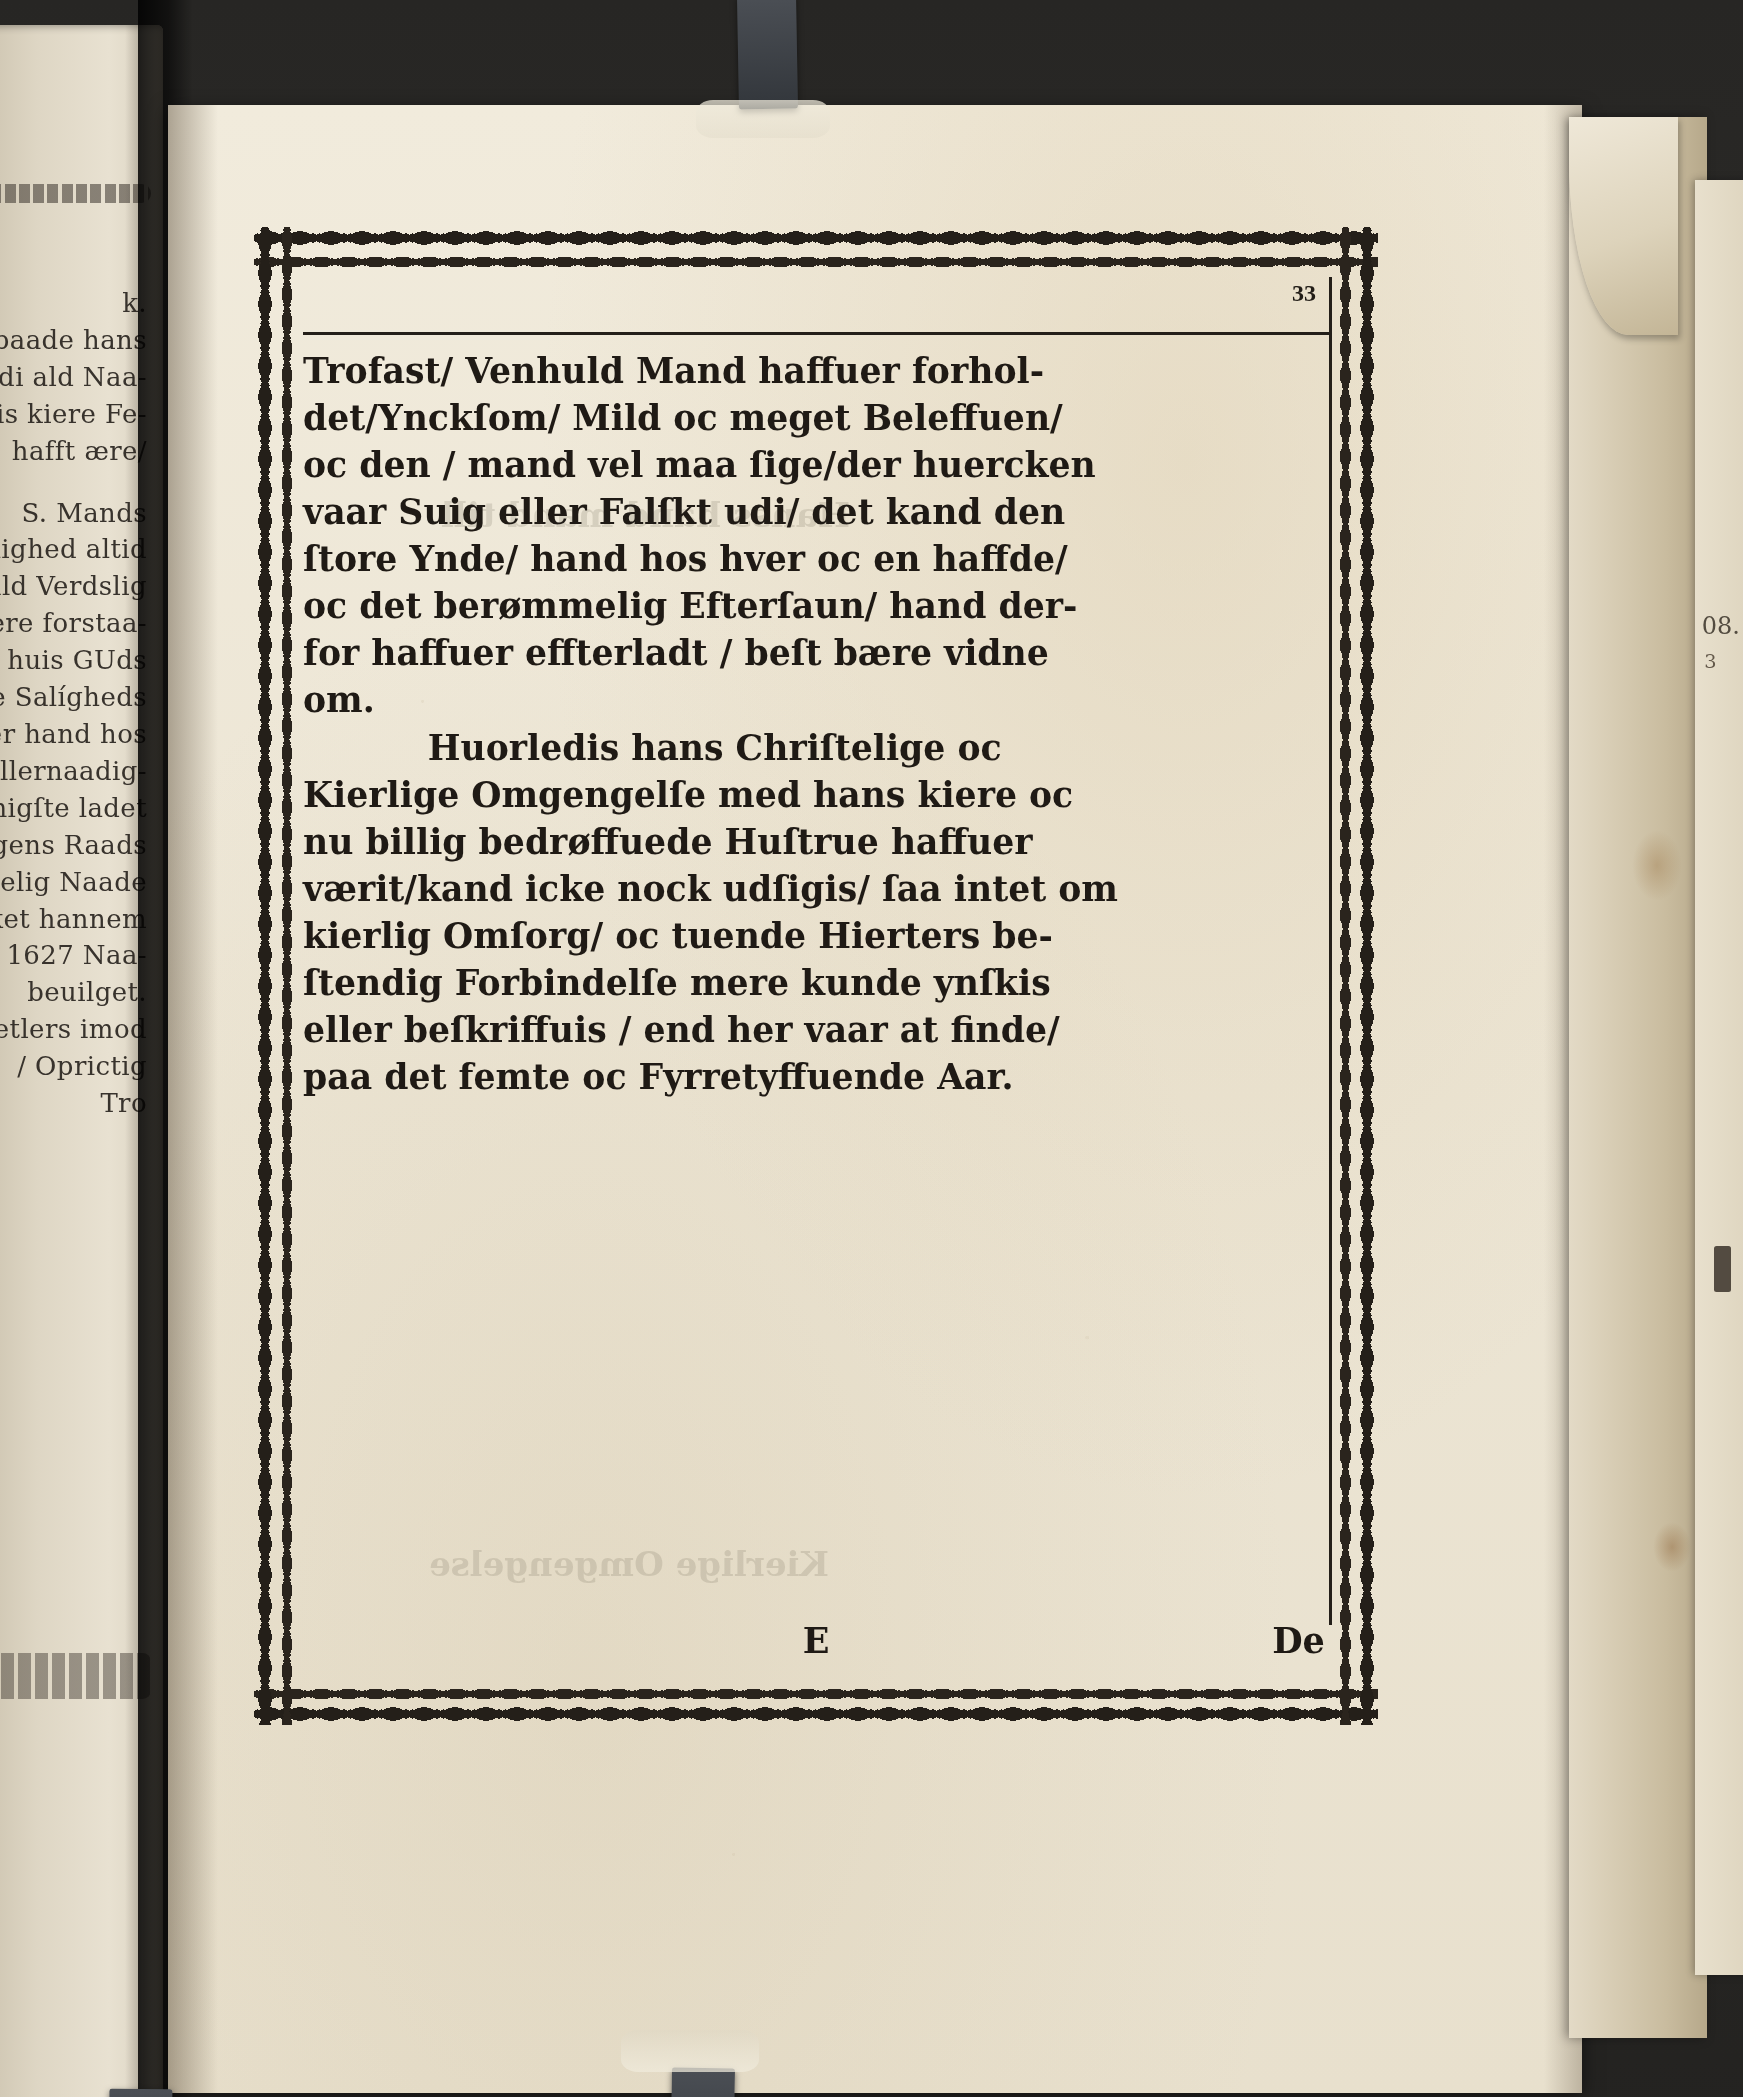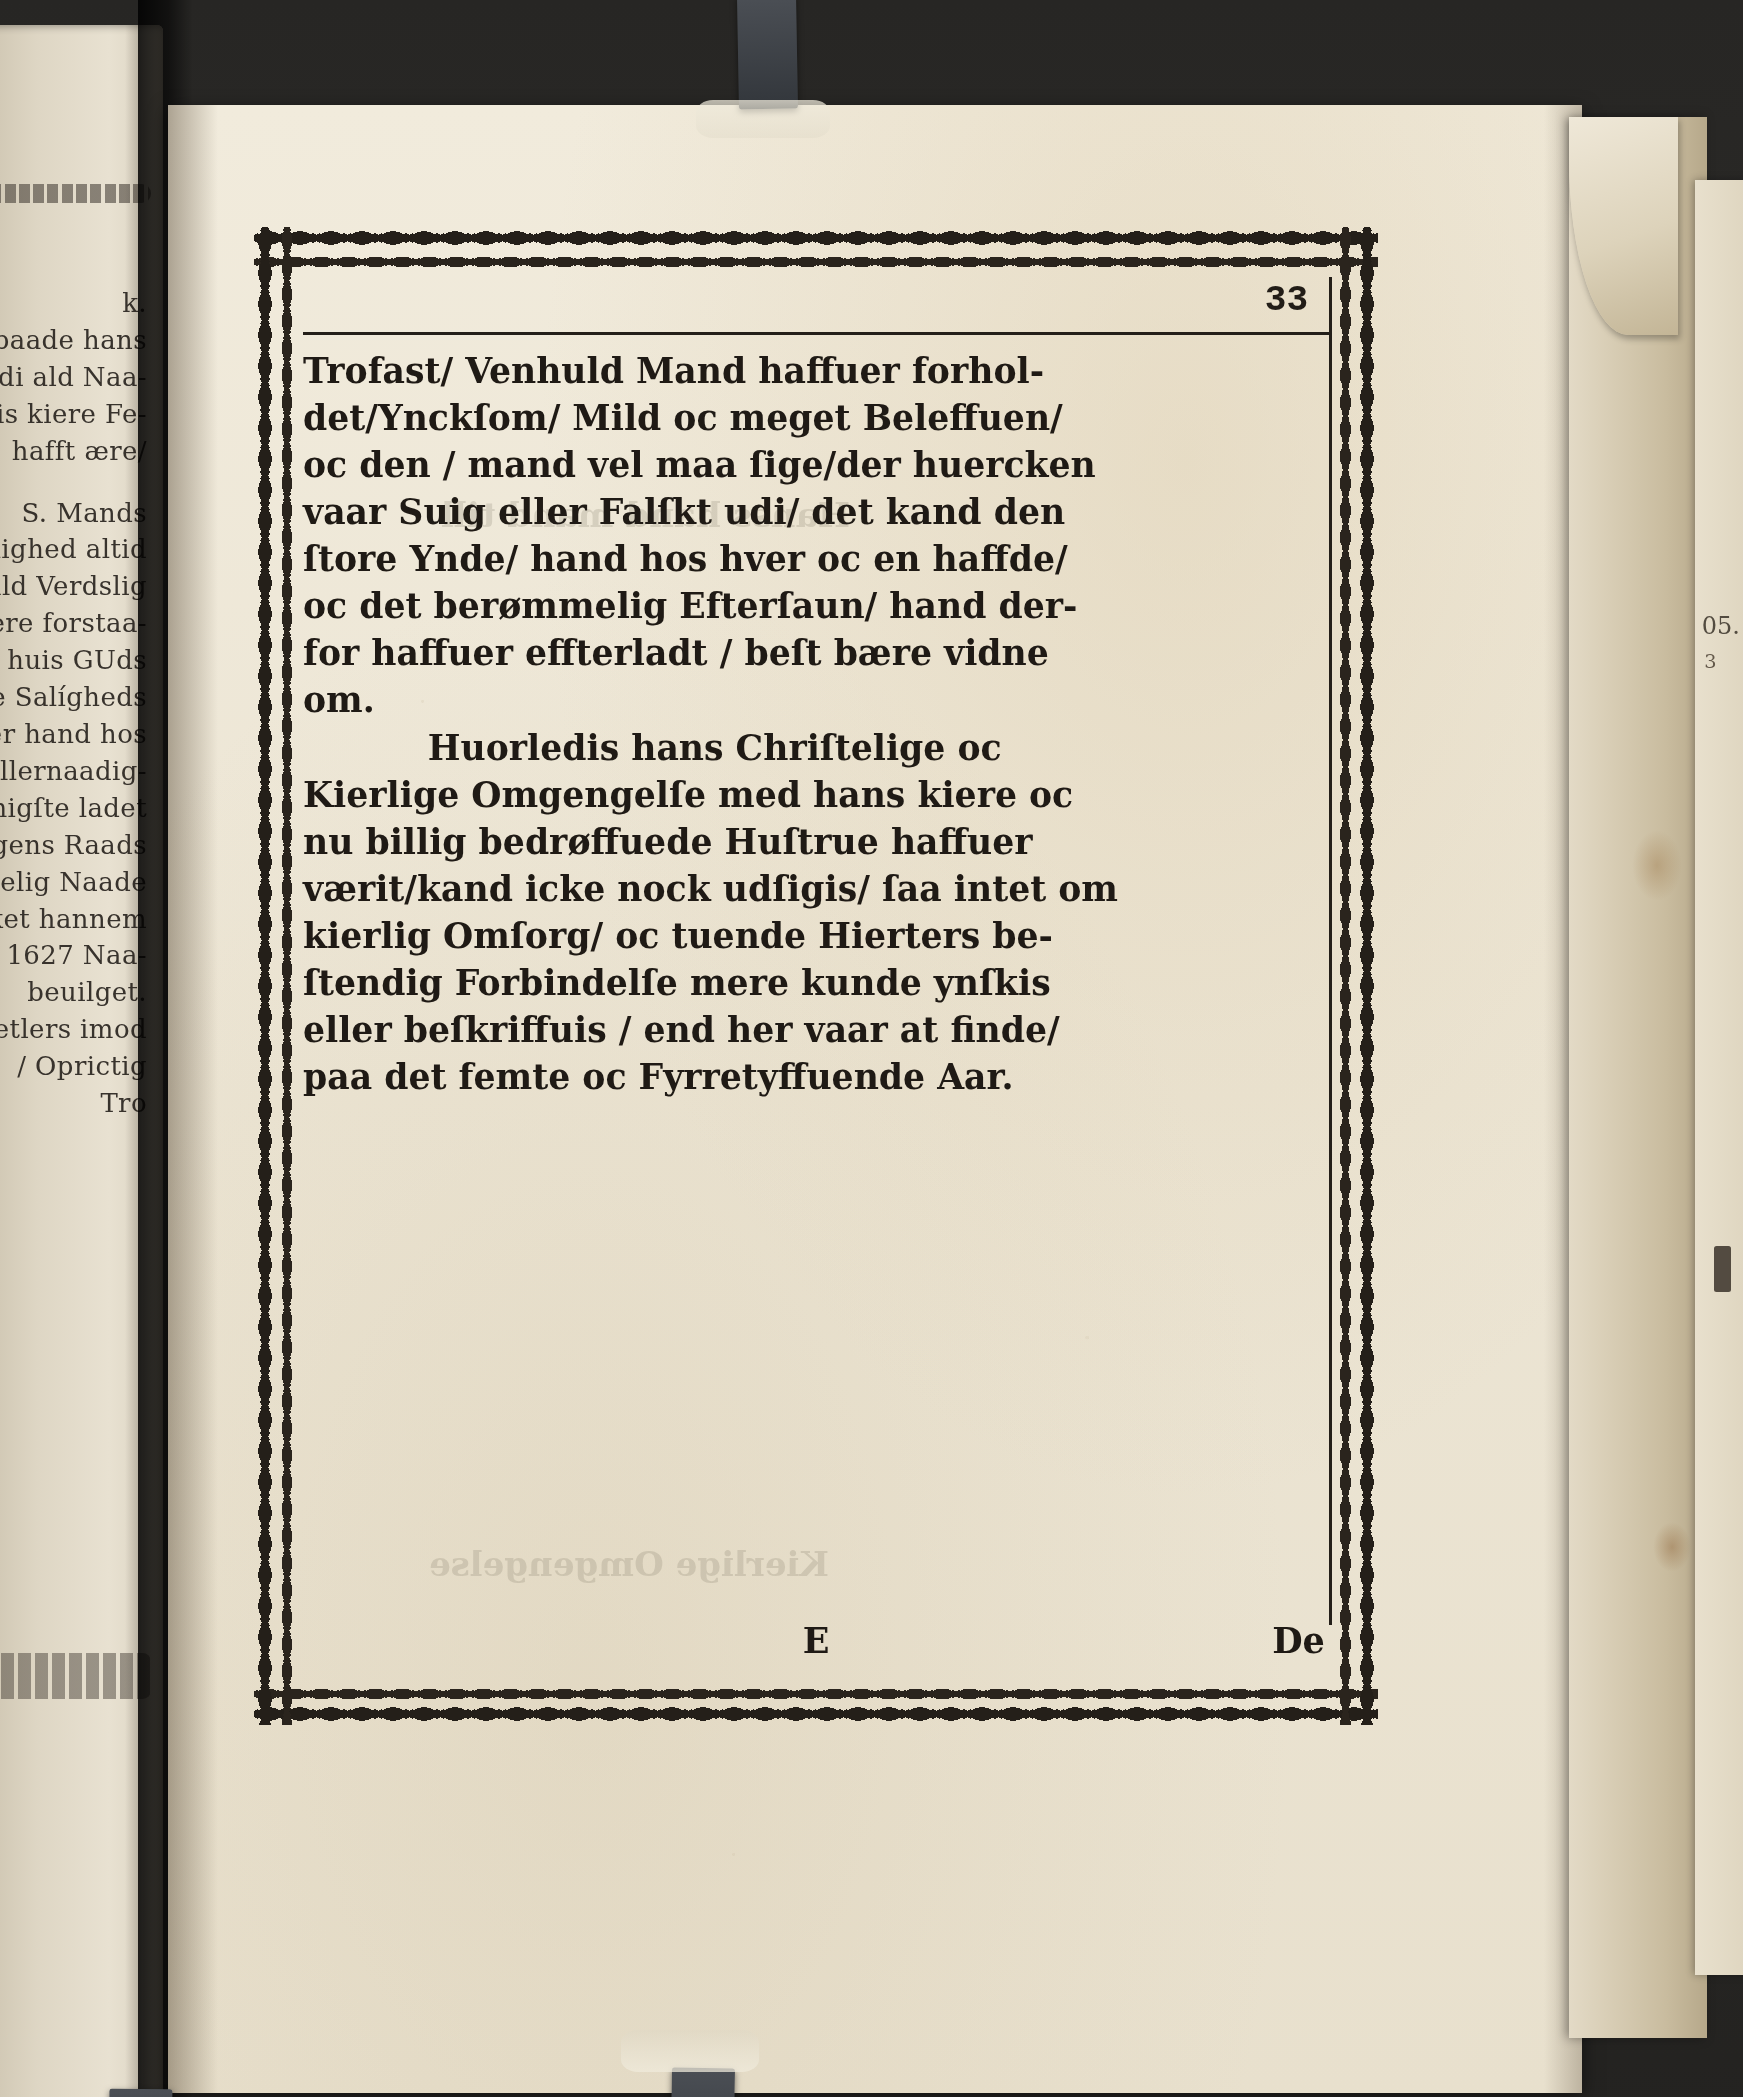--- a/index.html
+++ b/index.html
@@ -219,25 +219,25 @@
     top: 0.8px;
     font-family: "DejaVu Serif", serif;
     font-weight: bold;
     font-size: 39px;
     color: #221d17;
     letter-spacing: 0.8px;
     white-space: nowrap;
   }
   .folio {
     position: absolute;
-    right: 21px;
+    right: 13px;
     top: 2.5px;
-    font-family: Liberation Mono, monospace;
+    font-family: Liberation Serif, serif;
     font-weight: bold;
-    font-size: 36px;
+    font-size: 24px;
     color: #221d17;
   }
   .rule {
     position: absolute;
     left: 0;
     right: 0;
     top: 55px;
     height: 2.9px;
     background: #241f19;
   }
@@ -518,21 +518,21 @@
     </div>
   </div>
 
   <div class="foreedge">
     <div class="curl"></div>
     <div class="stain"></div>
     <div class="stain2"></div>
   </div>
 
   <div class="nextleaf">
-    <div class="mark">05.</div>
+    <div class="mark">08.</div>
     <div class="mark2">3</div>
     <div class="blot"></div>
   </div>
 
   <div class="clip clip-top-left"></div>
   <div class="clip-top-glass"></div>
   <div class="clip clip-bottom"></div>
   <div class="clip-bottom-glass"></div>
   <div class="clip clip-left-bottom"></div>
 

